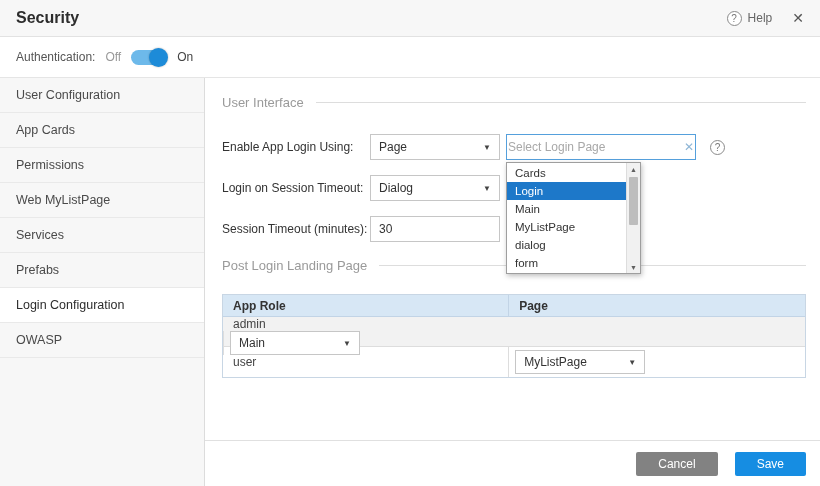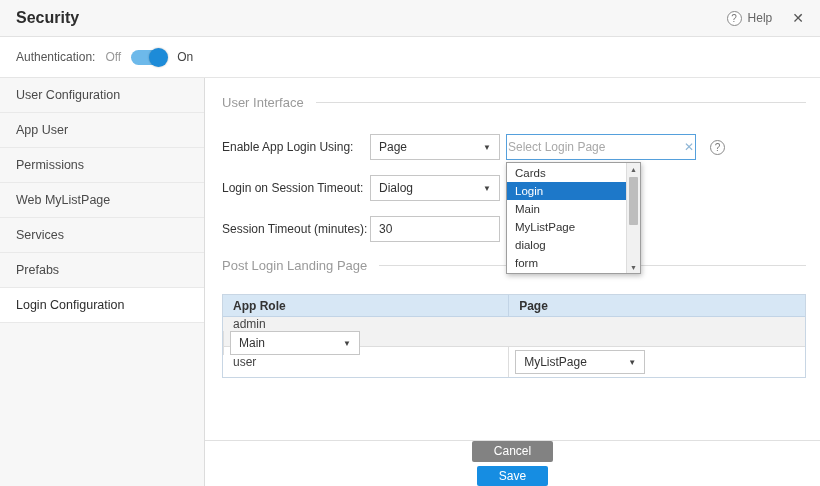--- a/index.html
+++ b/index.html
@@ -63,21 +63,21 @@
   .th-role { width:49%; padding:0 10px; }
   .th-page { flex:1; padding:0 10px; border-left:1px solid #c2d4e6; align-self:stretch; display:flex; align-items:center; }
   .t-row { display:flex; height:30px; align-items:stretch; border-bottom:1px solid #ddd; background:#fff; }
   .t-row:last-child { border-bottom:none; }
   .t-row.odd { background:#f2f2f2;flex-direction:column; }
   .td-role { width:49%; padding:0 10px; color:#444; display:flex; align-items:center; }
   .td-page { flex:1; border-left:1px solid #ddd; display:flex; align-items:center; padding:0 6px; }
   .td-page .sel { height:24px; }
 
   
-  .footer { position:absolute; left:0; right:0; bottom:0; height:46px; border-top:1px solid #e0e0e0; display:flex; align-items:center; justify-content:flex-end; gap:4px; padding:0 14px; background:#fff;flex-direction:column; }
+  .footer { position:absolute; left:0; right:0; bottom:0; height:46px; border-top:1px solid #e0e0e0; display:flex; align-items:center; justify-content:flex-end; gap:17px; padding:0 14px; background:#fff; }
   .btn { height:24px; padding:0 22px; font-size:12px; border:none; border-radius:2px; color:#fff; cursor:pointer; font-family:"Liberation Sans", sans-serif; }
   .btn-cancel { background:#828282; }
   .btn-save { background:#168de2; }
 </style>
 </head>
 <body>
 
 <div class="header">
   <span class="header-title">Security</span>
   <div class="header-right">
@@ -93,26 +93,27 @@
   <div class="toggle">
     <div class="toggle-knob"></div>
   </div>
   <span class="on-label">On</span>
 </div>
 
 <div class="page-body">
 
   <div class="sidebar">
     <div class="side-item">User Configuration</div>
-    <div class="side-item">App User</div>
+    <div class="side-item">App Cards</div>
     <div class="side-item">Permissions</div>
     <div class="side-item">Web MyListPage</div>
     <div class="side-item">Services</div>
     <div class="side-item">Prefabs</div>
     <div class="side-item active">Login Configuration</div>
+    <div class="side-item">OWASP</div>
   </div>
 
   <div class="main">
 
     <div class="section-head sh-1">
       <span class="section-title">User Interface</span>
       <div class="section-line"></div>
     </div>
 
     <div class="form-row">

